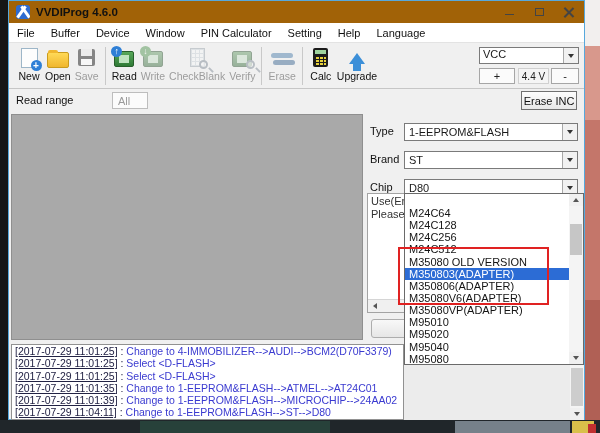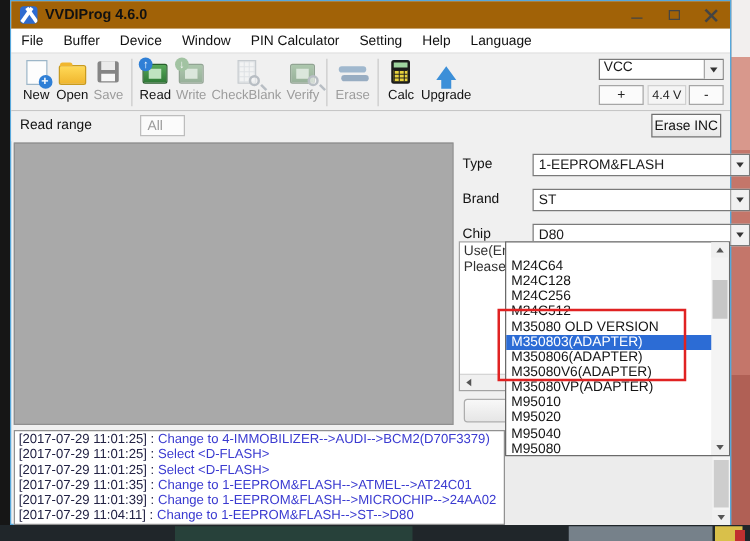--- a/index.html
+++ b/index.html
@@ -66,36 +66,36 @@
   .range-input { position:absolute; left:58px; top:3px; width:36px; height:17px; background:#fbfbfb;
     border:1px solid #bdbdbd; color:#9a9a9a; display:flex; align-items:center; padding-left:5px;margin-left:45px; }
   .erase-inc { position:absolute; right:7px; top:2px; width:56px; height:19px; background:linear-gradient(#fdfdfd,#e8e8e8);
     border:1px solid #707070; display:flex; align-items:center; justify-content:center; color:#111; }
 
   .hexarea { position:absolute; left:2px; top:113px; width:352px; height:226px; background:#a9a9a9; border:1px solid #8f8f8f; }
 
   .rightpanel { position:absolute; left:354px; top:112px; width:221px; height:307px; background:#f0f0f0; }
   .rp-label { position:absolute; left:7px; color:#111; }
   .rp-combo { position:absolute; left:41px; width:174px; height:18px; background:#fff; border:1px solid #7a7a7a;
-    display:flex; align-items:center;margin-left:22px; }
+    display:flex; align-items:center; }
   .rp-combo .cval { padding-left:4px; flex:1; }
   .infobox { position:absolute; left:4px; top:80px; width:211px; height:120px; background:#fff; border:1px solid #a3a3a3; }
   .infobox .iline { padding:1px 0 0 3px; color:#333; }
   .hscroll { position:absolute; left:0; bottom:0; width:100%; height:13px; background:#f0f0f0; border-top:1px solid #d5d5d5; display:flex; }
   .hscroll .harrow { width:13px; height:100%; display:flex; align-items:center; justify-content:center; background:#f0f0f0; }
   .hidden-btn { position:absolute; left:8px; top:206px; width:100px; height:19px; background:linear-gradient(#f8f8f8,#e6e6e6);
     border:1px solid #adadad; border-radius:3px; }
   .lowerpane { position:absolute; left:41px; top:251px; width:180px; height:56px; background:#ececec; }
   .vscroll2 { position:absolute; right:0; top:0; width:14px; height:56px; background:#f4f4f4; }
   .vscroll2 .thumb { position:absolute; left:1px; top:4px; width:12px; height:38px; background:#cdcdcd; }
   .vscroll2 .sbtn { position:absolute; left:0; bottom:0; width:14px; height:12px; display:flex; align-items:center; justify-content:center; background:#f0f0f0; }
 
   .logbox { position:absolute; left:2px; top:343px; width:393px; height:76px; background:#fff; border:1px solid #919191; overflow:hidden; }
   .logrow { padding-left:3px; height:12.3px; line-height:12.3px; font-size:10.5px; white-space:nowrap; }
-  .log-time { color:#222244; white-space:pre; }
+  .log-time { color:#222244; white-space:pre;text-decoration:underline; }
   .log-sep { color:#222244; white-space:pre; }
   .log-msg { color:#3a3ad0; }
 
   .dropdown { position:absolute; left:395px; top:192px; width:180px; height:172px; background:#fff;
     border:1px solid #6a6a6a; z-index:10; }
   .dd-items { position:absolute; left:0; top:0; width:165px; height:170px; display:flex; flex-direction:column;margin-top:13px; }
   .dd-item { height:12.143px; line-height:12.2px; padding-left:4px; font-size:11px; white-space:nowrap; overflow:hidden; color:#141414; }
   .dd-item.sel { background:#2c6cd5; color:#fff; }
   .dd-scroll { position:absolute; right:0; top:0; width:14px; height:170px; background:#f4f4f4; }
   .dd-scroll .sbtn { position:absolute; left:0; width:14px; height:12px; display:flex; align-items:center; justify-content:center; background:#f0f0f0; }

